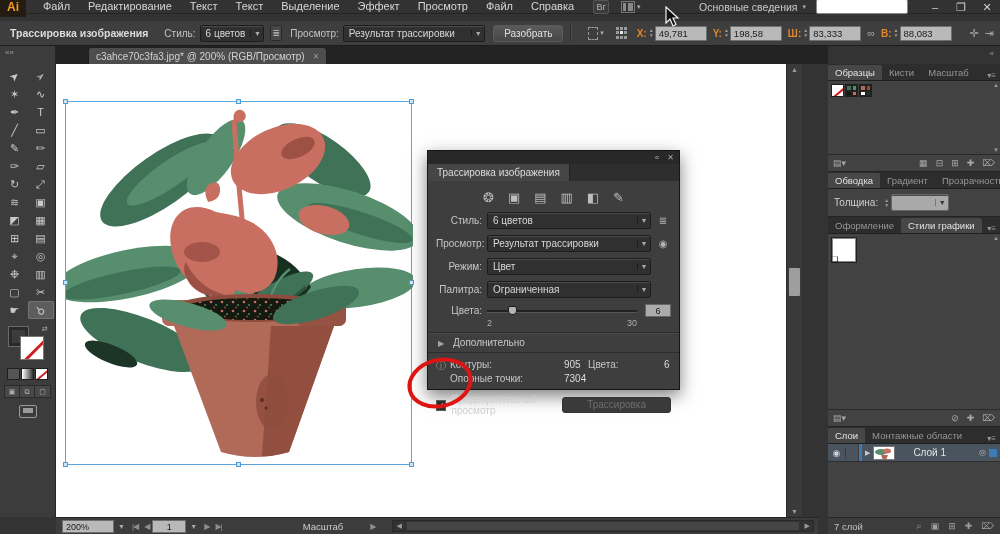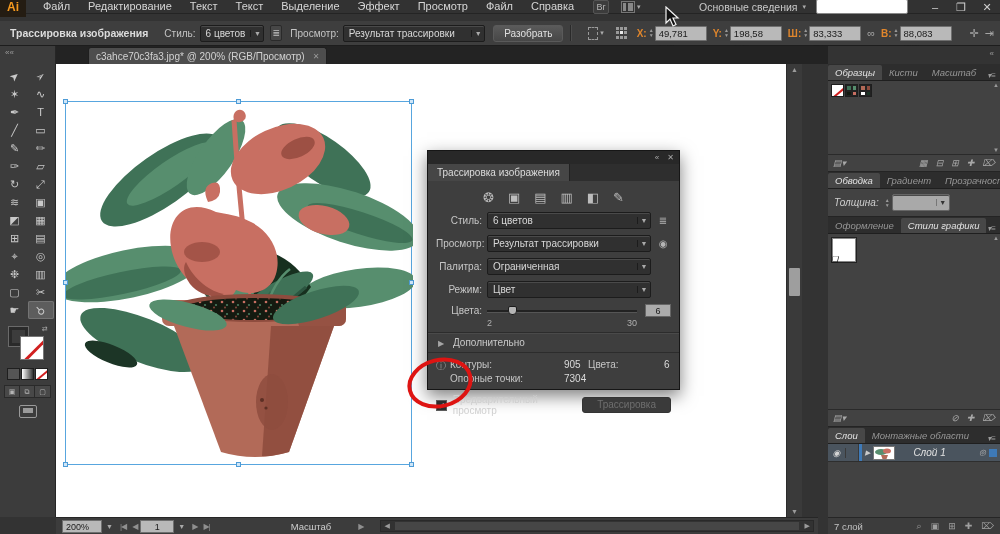--- a/index.html
+++ b/index.html
@@ -128,25 +128,25 @@
   .tp-adv { border-top:1px solid #2c2c2c; border-bottom:1px solid #2c2c2c; box-shadow:0 1px 0 #4a4a4a inset;
     padding:4px 10px; color:#c9c9c9; }
   .tp-adv .tri { font-size:8px; color:#a5a5a5; margin-right:6px; }
   .tp-info { display:flex; padding:6px 8px 2px; }
   .tp-info-icon { width:14px; font-size:10px; color:#9a9a9a; }
   .tp-info-grid { flex:1; display:grid; grid-template-columns:78px 60px 40px 30px; row-gap:3px; color:#c6c6c6; }
   .tp-info-grid .v { color:#dadada;margin-left:36px; }
   .tp-bottom { display:flex; align-items:center; margin:8px 8px 0; }
   .checkbox { width:11px; height:11px; background:#2c2c2c; border:1px solid #5a5a5a; color:#e4e4e4;
     font-size:9px; line-height:10px; text-align:center; margin-right:6px; }
-  .tp-trace-btn { margin-left:auto; height:16px; padding:0 14px; border:1px solid #333; border-radius:3px;
+  .tp-trace-btn { margin-left:auto; height:16px; padding:0 24px; border:1px solid #333; border-radius:3px;
     background:#3a3a3a; color:#6e6e6e; font-size:10px; line-height:14px; }
   
   .dock { position:absolute; top:64px; right:0; width:172px; bottom:0; background:#333; font-size:10px; }
-  .pgroup { border-bottom:1px solid #242424;font-style:italic; }
+  .pgroup { border-bottom:1px solid #242424; }
   .ptabs { height:16px; background:#2d2d2d; display:flex; align-items:flex-end; }
   .ptab { padding:0 7px; line-height:15px; color:#969696; white-space:nowrap; font-size:9.5px; }
   .ptab.active { background:#474747; color:#e2e2e2; border-radius:2px 2px 0 0; }
   .ptab-menu { margin-left:auto; color:#9a9a9a; font-size:8px; padding-right:4px; }
   .pcontent { background:#424242; border-top:1px solid #1f1f1f; position:relative; }
   .swatch-area { height:74px; border-bottom:1px solid #2a2a2a; padding:3px; position:relative; }
   .swatch-row { display:flex; gap:1px; }
   .swatch { width:13px; height:13px; border:1px solid #1e1e1e; position:relative; background:#fff; }
   .swatch.none { overflow:hidden; }
   .swatch.none::after { content:""; position:absolute; left:-3px; top:5px; width:24px; height:2px;
@@ -170,21 +170,21 @@
   .lr-name { margin-left:18px; color:#e2e2e2; font-size:10px; }
   .lr-right { margin-left:auto; display:flex; align-items:center; gap:3px; padding-right:3px; }
   .lr-target { font-size:8px; color:#b5b5b5; }
   .lr-sel { width:8px; height:8px; background:#3e7ab8; }
   .layers-foot { position:absolute; bottom:0; left:0; right:0; height:17px; background:#3c3c3c;
     border-top:1px solid #262626; display:flex; align-items:center; padding:0 6px; font-size:9.5px; color:#c2c2c2; }
   .layers-foot .ficons { margin-left:auto; display:flex; gap:9px; font-size:9px; color:#9f9f9f; }
   
   .statusbar { position:absolute; left:56px; bottom:0; height:17px; width:762px; background:#3c3c3c;
     border-top:1px solid #262626; display:flex; align-items:center; font-size:9.5px; color:#c5c5c5; }
-  .zoom-box { width:40px; height:13px; background:#b9b9b9; color:#1c1c1c; border:1px solid #6f6f6f;
+  .zoom-box { width:52px; height:13px; background:#b9b9b9; color:#1c1c1c; border:1px solid #6f6f6f;
     font-size:9px; line-height:12px; padding:0 3px; margin-left:6px; }
   .sb-arr { font-size:7px; color:#a8a8a8; padding:0 4px; }
   .sb-nav { font-size:8px; color:#8f8f8f; padding:0 3px; letter-spacing:-1px; }
   .ab-box { width:34px; height:13px; background:#b9b9b9; color:#1c1c1c; border:1px solid #6f6f6f;
     font-size:9px; line-height:12px; text-align:center; }
   .sb-status { margin-left:78px; color:#cfcfcf; }
   .hscroll { flex:1; margin:2px 4px 2px 14px; height:12px; background:#323232; border:1px solid #292929;
     display:flex; align-items:center; position:relative; font-size:7px; color:#9a9a9a; }
   .hscroll .thumb { position:absolute; left:14px; right:14px; top:1px; bottom:1px; background:#464646; }
   .hs-l { padding-left:3px; } .hs-r { position:absolute; right:3px; }
@@ -510,30 +510,30 @@
     </div>
     <div class="tp-row">
       <span class="tp-label">Просмотр:</span>
       <div class="dd tp-dd">
         <span class="dd-val">Результат трассировки</span>
         <span class="dd-arr">▼</span>
       </div>
       <span class="tp-side-icon">◉</span>
     </div>
     <div class="tp-row" style="padding-right:20px">
+      <span class="tp-label">Режим:</span>
+      <div class="dd tp-dd">
+        <span class="dd-val">Цвет</span>
+        <span class="dd-arr">▼</span>
+      </div>
+    </div>
+    <div class="tp-row" style="padding-right:20px">
       <span class="tp-label">Палитра:</span>
       <div class="dd tp-dd">
         <span class="dd-val">Ограниченная</span>
-        <span class="dd-arr">▼</span>
-      </div>
-    </div>
-    <div class="tp-row" style="padding-right:20px">
-      <span class="tp-label">Режим:</span>
-      <div class="dd tp-dd">
-        <span class="dd-val">Цвет</span>
         <span class="dd-arr">▼</span>
       </div>
     </div>
     <div class="tp-row" style="margin-bottom:1px">
       <span class="tp-label">Цвета:</span>
       <div class="slider-wrap">
         <div class="slider-track"></div>
         <div class="slider-thumb"></div>
       </div>
       <div class="tp-valbox">6</div>

